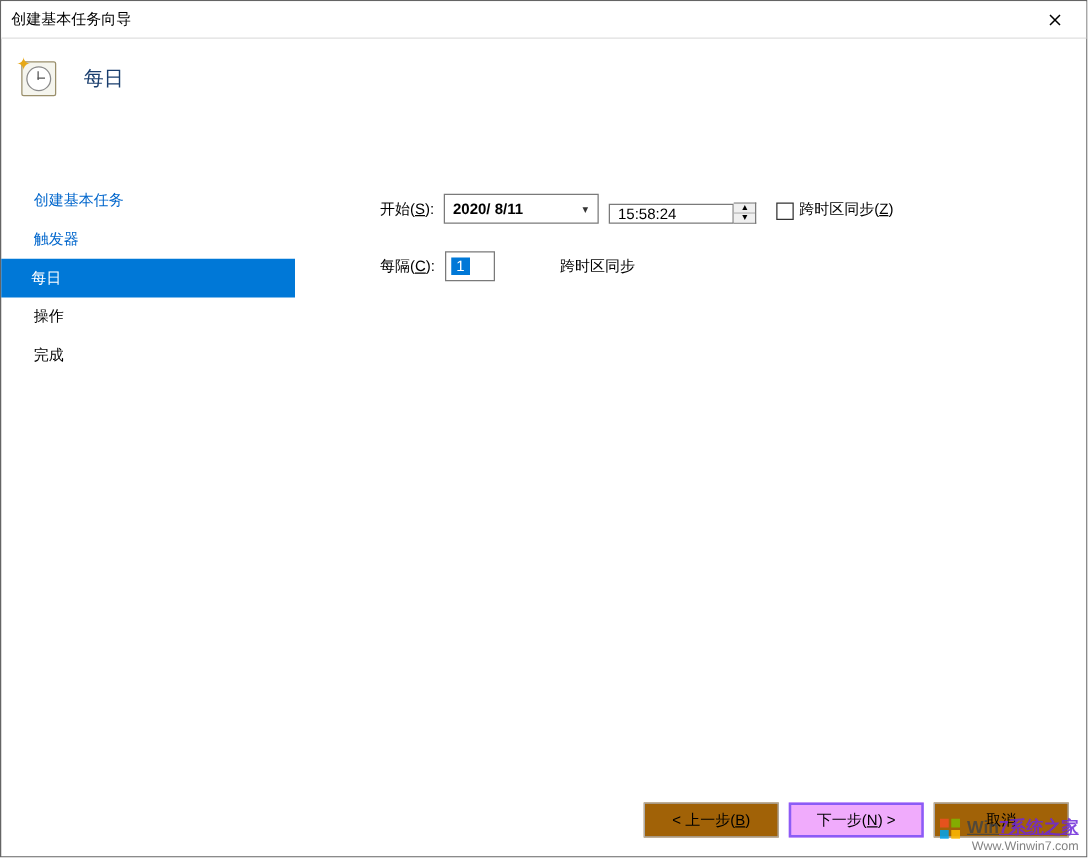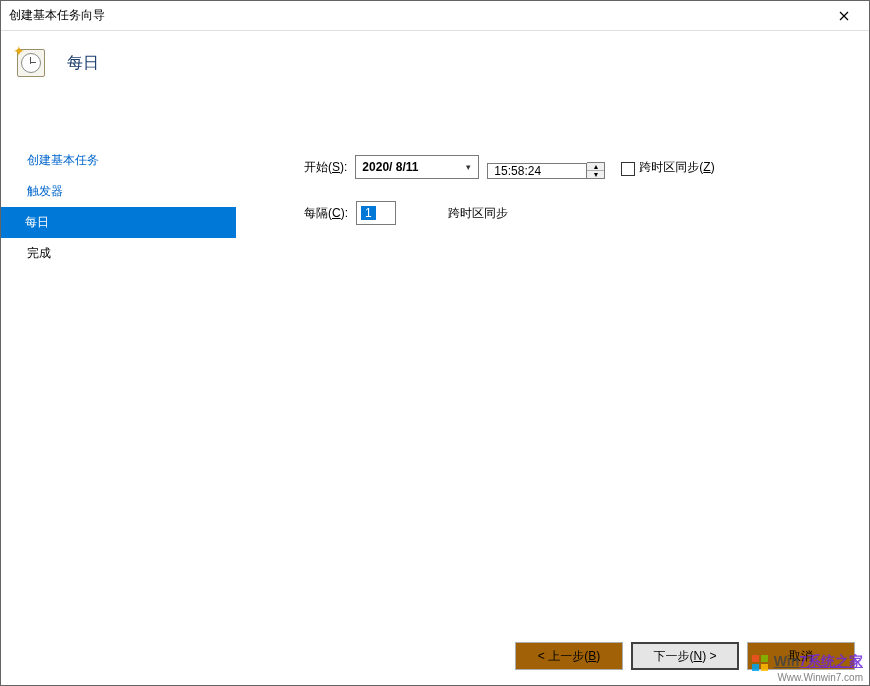--- a/index.html
+++ b/index.html
@@ -219,22 +219,22 @@
     border: 1px solid #adadad;
     background: #a16207;
     display: inline-flex;
     align-items: center;
     justify-content: center;
     font-size: 12px;
     padding: 0 12px;
     cursor: default;
   }
   .btn.default {
-    border: 2px solid #404040;
-    background: #e5e5e5;
+    border: 2px solid #8b5cf6;
+    background: #f0abfc;
   }
   .watermark {
     position: absolute;
     right: 6px; bottom: 2px;
     font-size: 10px;
     color: #6b6b6b;
     pointer-events: none;
     opacity: 0.85;
     text-align: right;
     line-height: 1.1;
@@ -278,20 +278,23 @@
 
     <div class="sidebar">
       <div class="sidebar-item link">
         <span>创建基本任务</span>
       </div>
       <div class="sidebar-item link">
         <span>触发器</span>
       </div>
       <div class="sidebar-item indent selected">
         <span>每日</span>
+      </div>
+      <div class="sidebar-item">
+        <span>操作</span>
       </div>
       <div class="sidebar-item">
         <span>完成</span>
       </div>
     </div>
 
     <div class="content">
 
       <div class="row">
         <span class="label">

